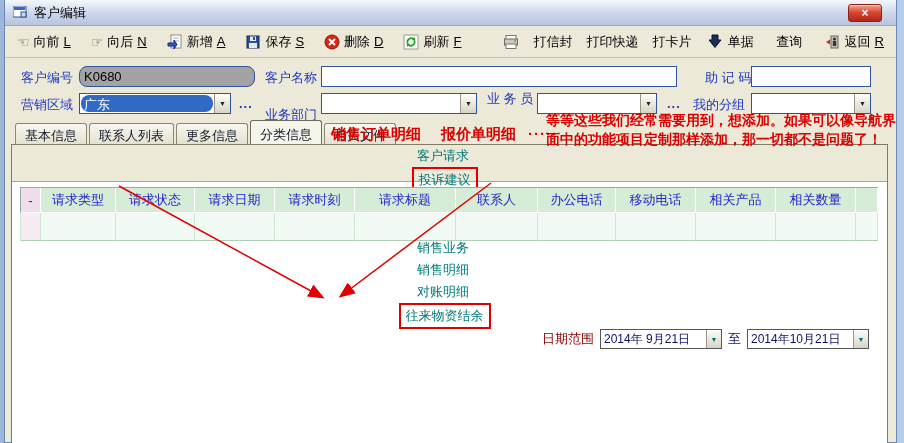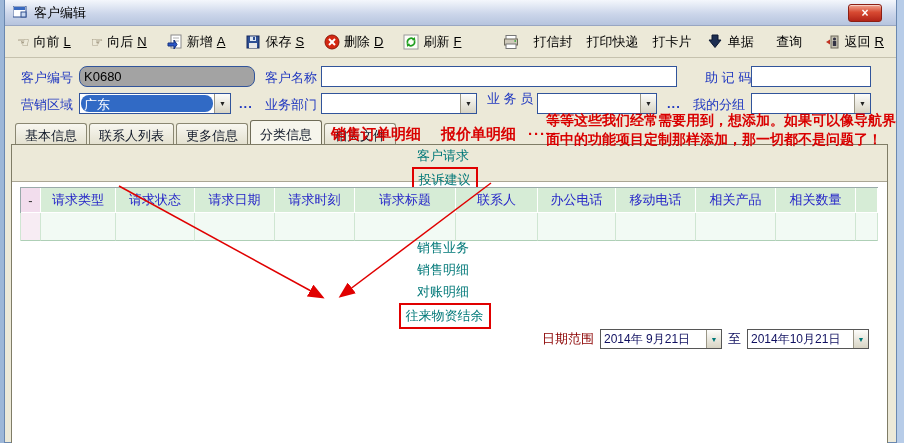--- a/index.html
+++ b/index.html
@@ -198,21 +198,21 @@
       <input class="finput" style="left: 316px; top: 8px; width: 356px;" value="">
       <span class="flabel" style="left:688px; top:11px;margin-left:12px;">助 记 码</span>
       <input class="finput" style="left: 746px; top: 8px; width: 120px;" value="">
 
       <span class="flabel" style="left:16px; top:38px;">营销区域</span>
       <div class="combo" style="left:74px; top:35px; width:152px;">
         <div class="sel hl">广东</div>
         <div class="cbtn">▼</div>
       </div>
       <span class="dots-btn" style="left:234px; top:38px;">...</span>
-      <span class="flabel" style="left:260px; top:38px;">业务部门</span>
+      <span class="flabel" style="left:260px; top:48px;">业务部门</span>
       <div class="combo" style="left:316px; top:35px; width:156px;">
         <div class="sel"></div>
         <div class="cbtn">▼</div>
       </div>
       <span class="flabel" style="left:482px; top:32px;">业 务 员</span>
       <div class="combo" style="left:532px; top:35px; width:120px;">
         <div class="sel"></div>
         <div class="cbtn">▼</div>
       </div>
       <span class="dots-btn" style="left:662px; top:38px;">...</span>

